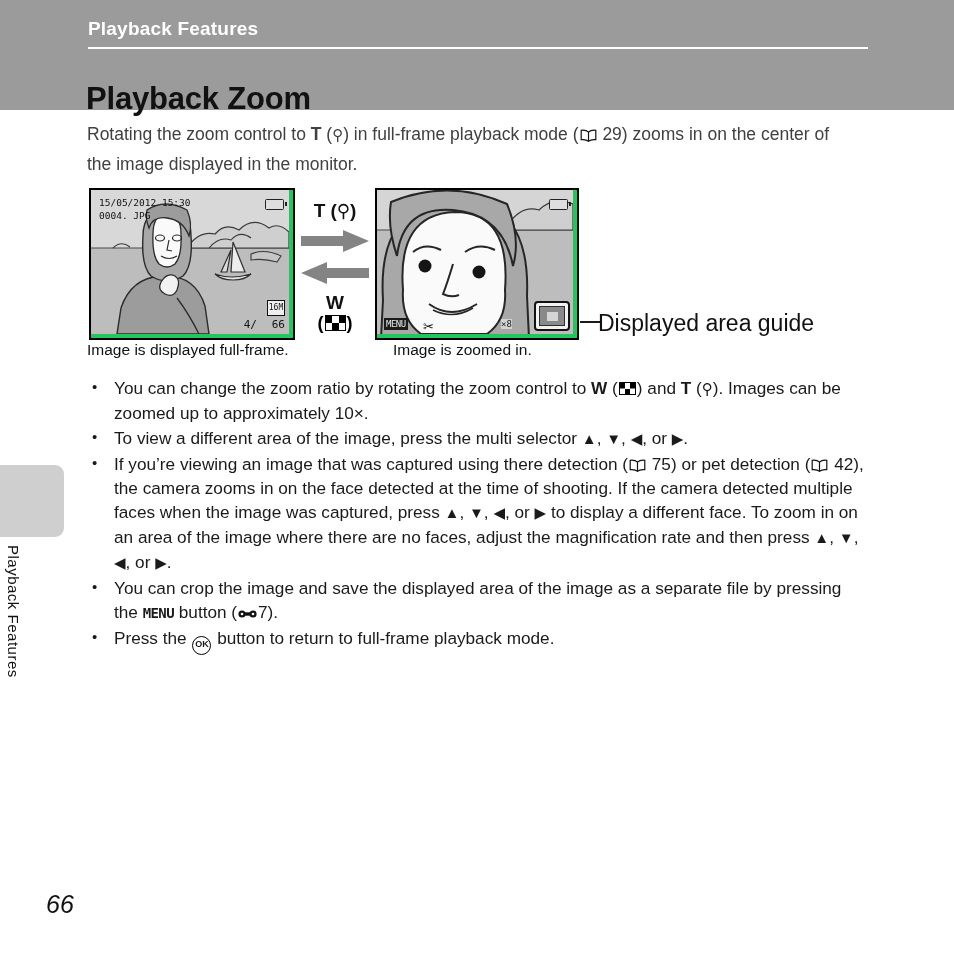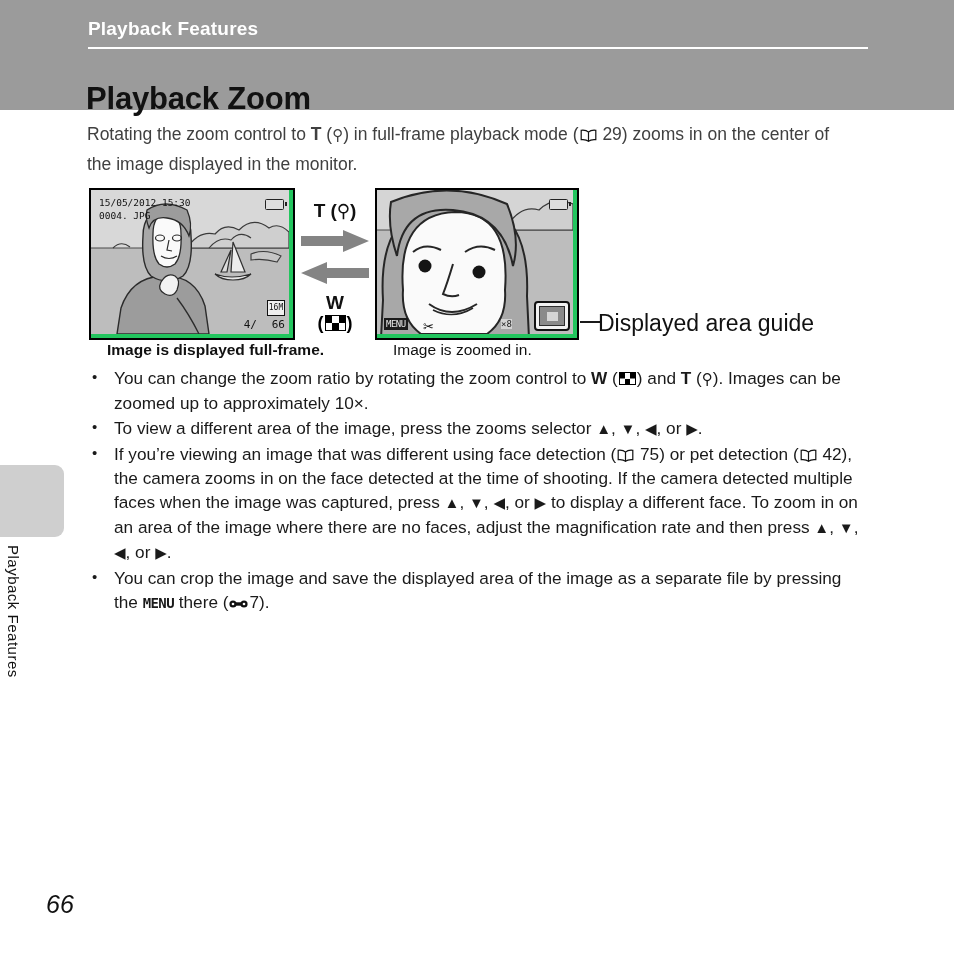--- a/index.html
+++ b/index.html
@@ -217,21 +217,21 @@
 
   .arrow-row { height: 26px; margin: 6px 0; position: relative; }
 
   
   .caption {
     position: absolute;
     top: 153px;
     font-size: 15.5px;
     color: #111;
   }
-  .caption-left  { left: 20px; font-weight: bold; }
+  .caption-left  { left: 0; }
   .caption-right { left: 306px; }
 
   
   .callout-line {
     position: absolute;
     left: 493px; top: 133px;
     width: 20px; height: 2px;
     background: #1a1a1a;
   }
   .callout-label {
@@ -239,21 +239,21 @@
     left: 511px; top: 122px;
     font-size: 23px;
     color: #111;
     white-space: nowrap;
   }
 
   
   .bullets {
     position: absolute;
     left: 88px;
-    top: 366px;
+    top: 376px;
     width: 782px;
   }
   .bullet {
     position: relative;
     padding-left: 26px;
     margin-bottom: 1px;
     font-size: 17.2px;
     line-height: 24px;
     color: #1a1a1a;
   }
@@ -428,30 +428,31 @@
 
   <div class="callout-line"></div>
   <div class="callout-label">Displayed area guide</div>
 
   <div class="caption caption-left">Image is displayed full-frame.</div>
   <div class="caption caption-right">Image is zoomed in.</div>
 </div>
 
 <div class="bullets" id="bullet-list">
     <div class="bullet"><span>You can change the zoom ratio by rotating the zoom control to </span><span class="g-bold">W</span><span> (</span><span class="g-wide"></span><span>) and </span><span class="g-bold">T</span><span> (</span><span class="g-mag">⚲</span><span>). Images can be zoomed up to approximately 10×.</span></div>
-    <div class="bullet"><span>To view a different area of the image, press the zooms selector </span><span class="g-tri">▲</span><span>, </span><span class="g-tri">▼</span><span>, </span><span class="g-tri">◀</span><span>, or </span><span class="g-tri">▶</span><span>.</span></div>
-    <div class="bullet"><span>If you’re viewing an image that was different using face detection (</span><span class="g-book"><svg viewBox="0 0 17 13" width="17" height="13">
+    <div class="bullet"><span>To view a different area of the image, press the multi selector </span><span class="g-tri">▲</span><span>, </span><span class="g-tri">▼</span><span>, </span><span class="g-tri">◀</span><span>, or </span><span class="g-tri">▶</span><span>.</span></div>
+    <div class="bullet"><span>If you’re viewing an image that was captured using there detection (</span><span class="g-book"><svg viewBox="0 0 17 13" width="17" height="13">
           <path d="M8.5 3.1C6.6 1.3 4 1 1.2 1.3v9.4C4 10.4 6.6 10.7 8.5 12.3 10.4 10.7 13 10.4 15.8 10.7V1.3C13 1 10.4 1.3 8.5 3.1z" fill="none" stroke="#111" stroke-width="1.2"></path>
           <line x1="8.5" y1="3.1" x2="8.5" y2="12.3" stroke="#111" stroke-width="1.2"></line>
         </svg></span><span> 75) or pet detection (</span><span class="g-book"><svg viewBox="0 0 17 13" width="17" height="13">
           <path d="M8.5 3.1C6.6 1.3 4 1 1.2 1.3v9.4C4 10.4 6.6 10.7 8.5 12.3 10.4 10.7 13 10.4 15.8 10.7V1.3C13 1 10.4 1.3 8.5 3.1z" fill="none" stroke="#111" stroke-width="1.2"></path>
           <line x1="8.5" y1="3.1" x2="8.5" y2="12.3" stroke="#111" stroke-width="1.2"></line>
         </svg></span><span> 42), the camera zooms in on the face detected at the time of shooting. If the camera detected multiple faces when the image was captured, press </span><span class="g-tri">▲</span><span>, </span><span class="g-tri">▼</span><span>, </span><span class="g-tri">◀</span><span>, or </span><span class="g-tri">▶</span><span> to display a different face. To zoom in on an area of the image where there are no faces, adjust the magnification rate and then press </span><span class="g-tri">▲</span><span>, </span><span class="g-tri">▼</span><span>, </span><span class="g-tri">◀</span><span>, or </span><span class="g-tri">▶</span><span>.</span></div>
-    <div class="bullet"><span>You can crop the image and save the displayed area of the image as a separate file by pressing the </span><span class="g-menu">MENU</span><span> there (</span><span class="g-bone"><svg viewBox="0 0 19 12" width="19" height="12">
+    <div class="bullet"><span>You can crop the image and save the displayed area of the image as a separate file by pressing the </span><span class="g-menu">MENU</span><span> button (</span><span class="g-bone"><svg viewBox="0 0 19 12" width="19" height="12">
           <circle cx="4" cy="6" r="3.6" fill="#111"></circle>
           <circle cx="15" cy="6" r="3.6" fill="#111"></circle>
           <rect x="4" y="4.3" width="11" height="3.4" fill="#111"></rect>
           <circle cx="4" cy="6" r="1.3" fill="#fff"></circle>
           <circle cx="15" cy="6" r="1.3" fill="#fff"></circle>
         </svg></span><span>7).</span></div>
+    <div class="bullet"><span>Press the </span><span class="g-ok">OK</span><span> button to return to full-frame playback mode.</span></div>
   </div>
 
 <div class="page-number">66</div>
 
 </body></html>

